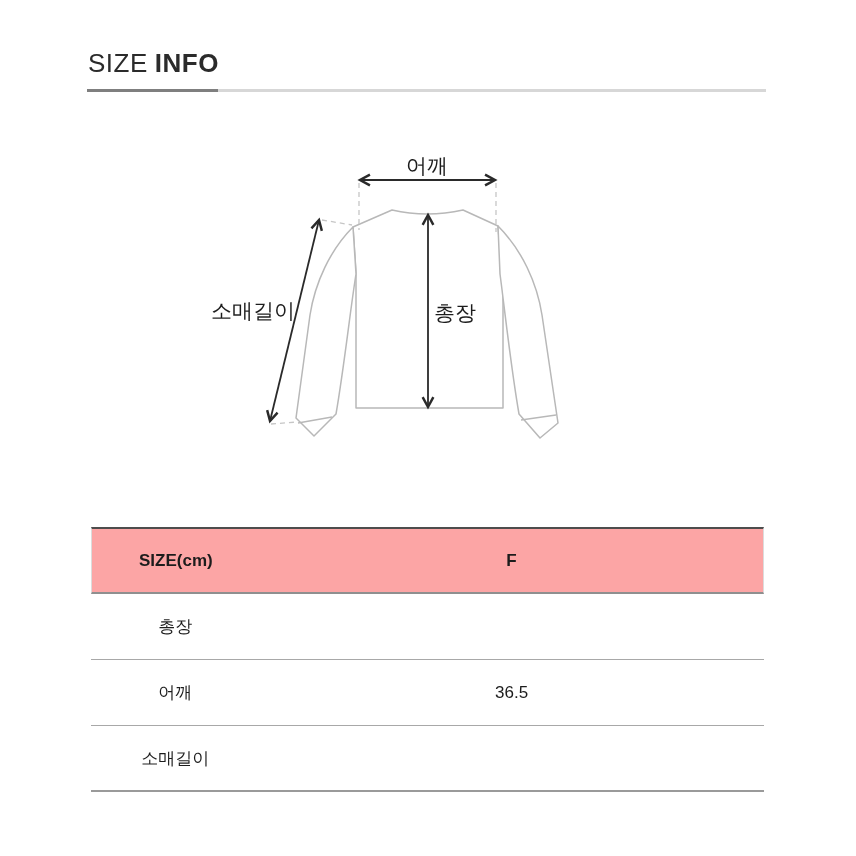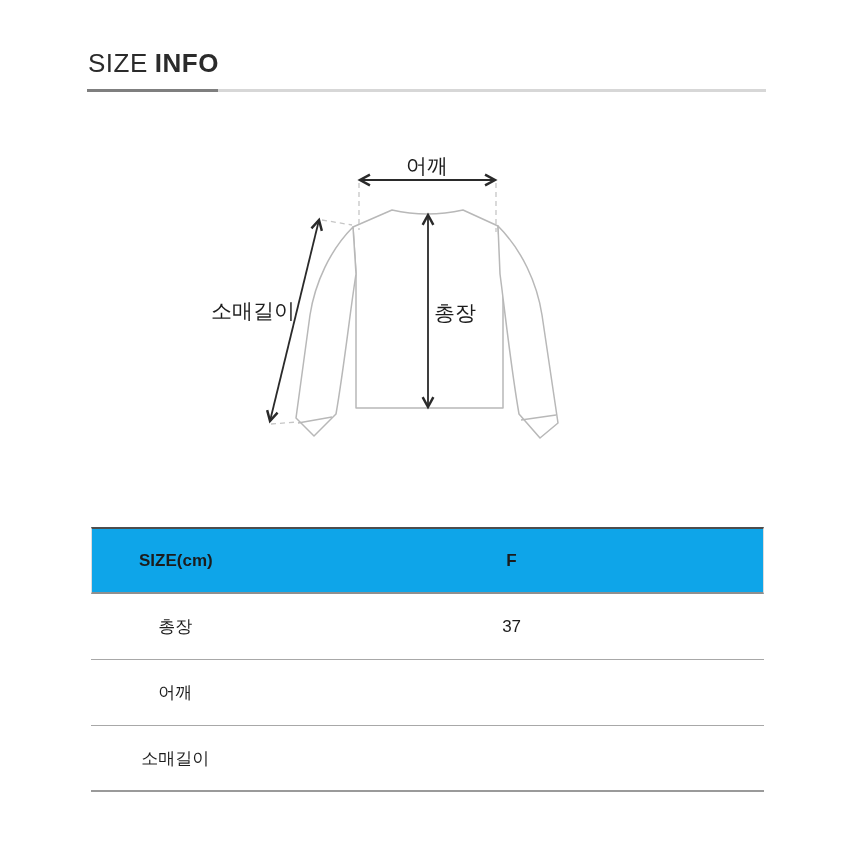--- a/index.html
+++ b/index.html
@@ -57,21 +57,21 @@
   .size-table {
     position: absolute;
     left: 91px;
     top: 527px;
     width: 673px;
   }
   .st-header {
     display: flex;
     align-items: center;
     height: 67px;
-    background: #0ea5e9;
+    background: #fca5a5;
     border-top: 2px solid #4d4d4d;
     border-bottom: 2px solid #8f8f8f;
     border-left: 1px solid #dcdcdc;
     border-right: 1px solid #dcdcdc;
     font-weight: 700;
     font-size: 17px;
   }
   .st-row {
     display: flex;
     align-items: center;
@@ -147,25 +147,25 @@
   </svg>
 
   <div class="size-table">
     <div class="st-header">
       <div class="st-col-label">SIZE(cm)</div>
       <div class="st-col-value">F</div>
     </div>
 
     <div class="st-row">
       <div class="st-col-label">총장</div>
-      <div class="st-col-value">37</div>
     </div>
 
     <div class="st-row">
       <div class="st-col-label">어깨</div>
+      <div class="st-col-value">36.5</div>
     </div>
 
     <div class="st-row last">
       <div class="st-col-label">소매길이</div>
     </div>
   </div>
 
 </div>
 
 </body></html>

